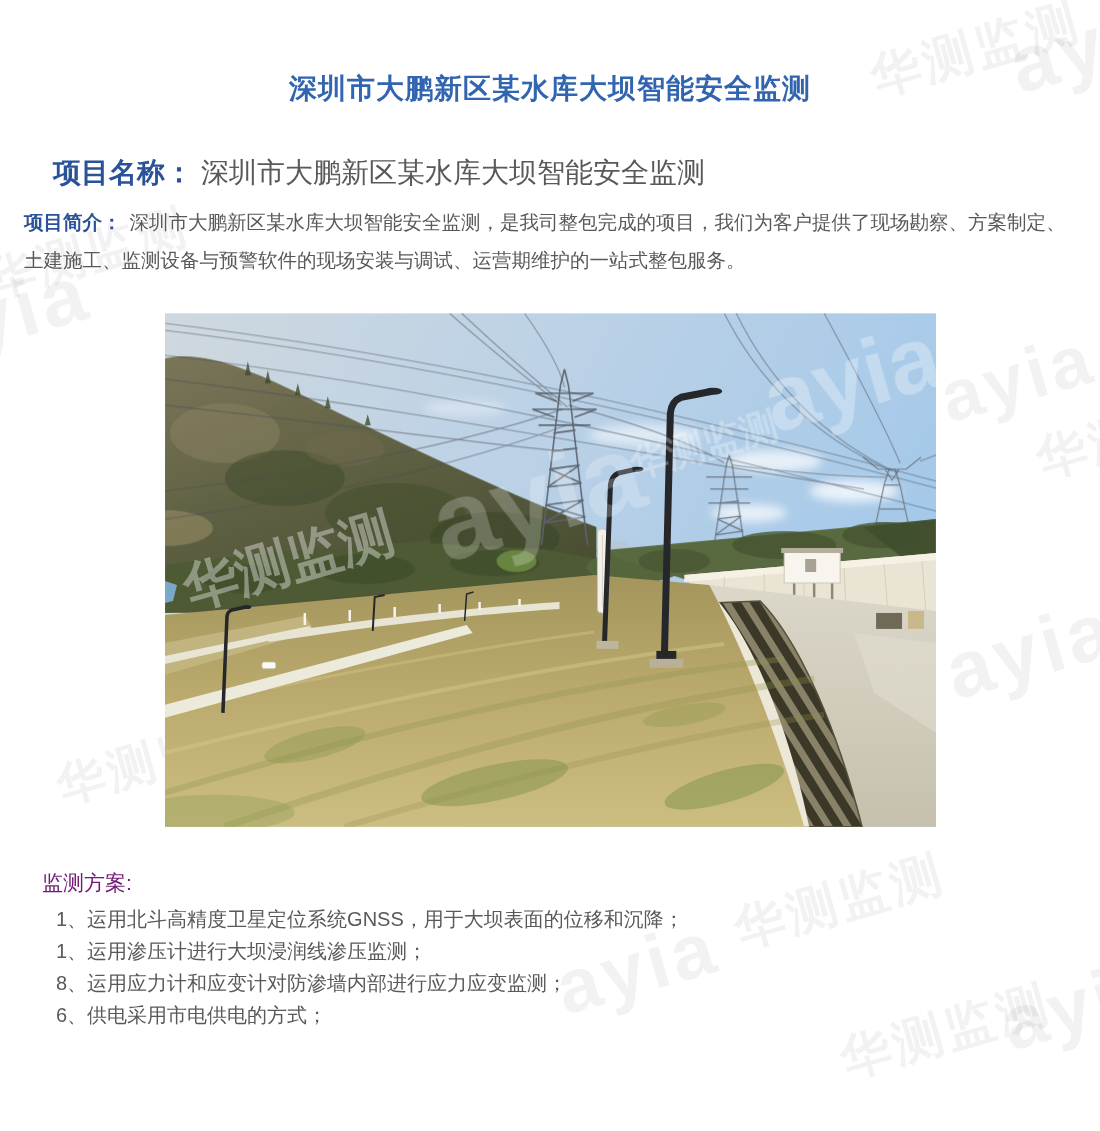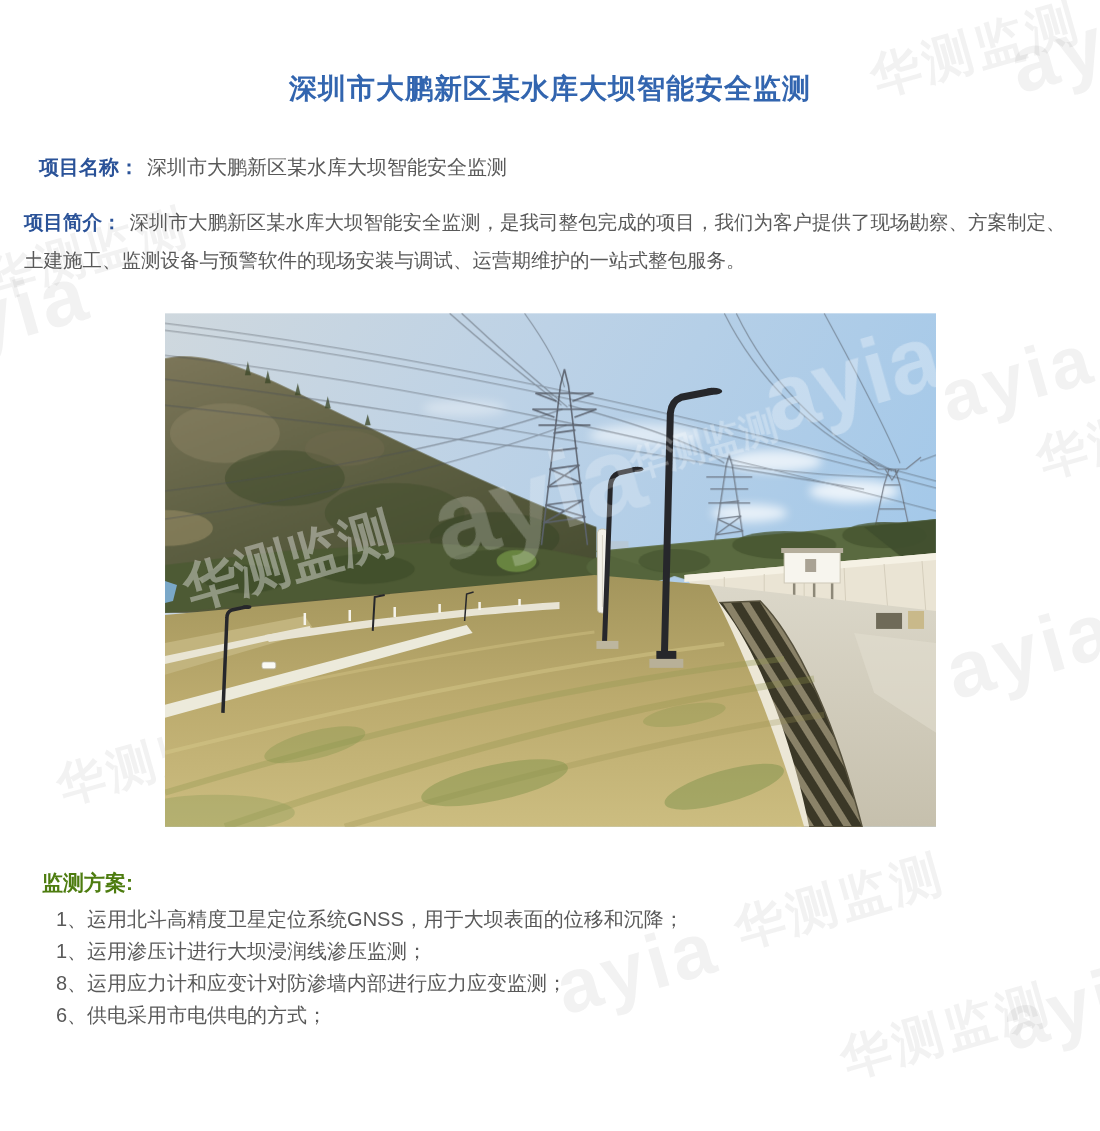--- a/index.html
+++ b/index.html
@@ -5,30 +5,30 @@
   html,body{margin:0;padding:0;}
   body{
     width:1100px;height:1131px;position:relative;overflow:hidden;background:#ffffff;
     font-family:"Liberation Sans","DejaVu Sans",sans-serif;
   }
   
   .page-title{
     position:absolute;top:70px;left:0;width:1100px;text-align:center;
     font-size:28px;font-weight:bold;color:#3265af;letter-spacing:1px;z-index:3;
   }
-  .name-row{position:absolute;left:39px;top:154px;font-size:20px;z-index:3;white-space:nowrap;}
+  .name-row{position:absolute;left:53px;top:154px;font-size:28px;z-index:3;white-space:nowrap;}
   .blue-label{color:#2a5298;font-weight:bold;}
   .gray-text{color:#595959;}
   .name-row .gray-text{margin-left:8px;}
   .intro-block{
     position:absolute;left:24px;top:203px;width:1048px;
     font-size:19.5px;line-height:38px;color:#595959;z-index:3;text-align:left;
   }
   .intro-block .blue-label{margin-right:8px;}
-  .plan-heading{position:absolute;left:42px;top:869px;font-size:21px;font-weight:bold;color:#4d7c0f;z-index:3;text-align:center;}
+  .plan-heading{position:absolute;left:42px;top:869px;font-size:21px;font-weight:normal;color:#701a75;z-index:3;text-align:center;}
   .plan-list{
     position:absolute;left:56px;top:903px;margin:0;padding:0;list-style:none;
     font-size:20px;line-height:32px;color:#595959;z-index:3;
   }
   
   .photo-wrap{
     position:absolute;left:165px;top:313px;width:771px;height:514px;z-index:2;
     overflow:hidden;
   }
   .photo-wrap svg{display:block;}

